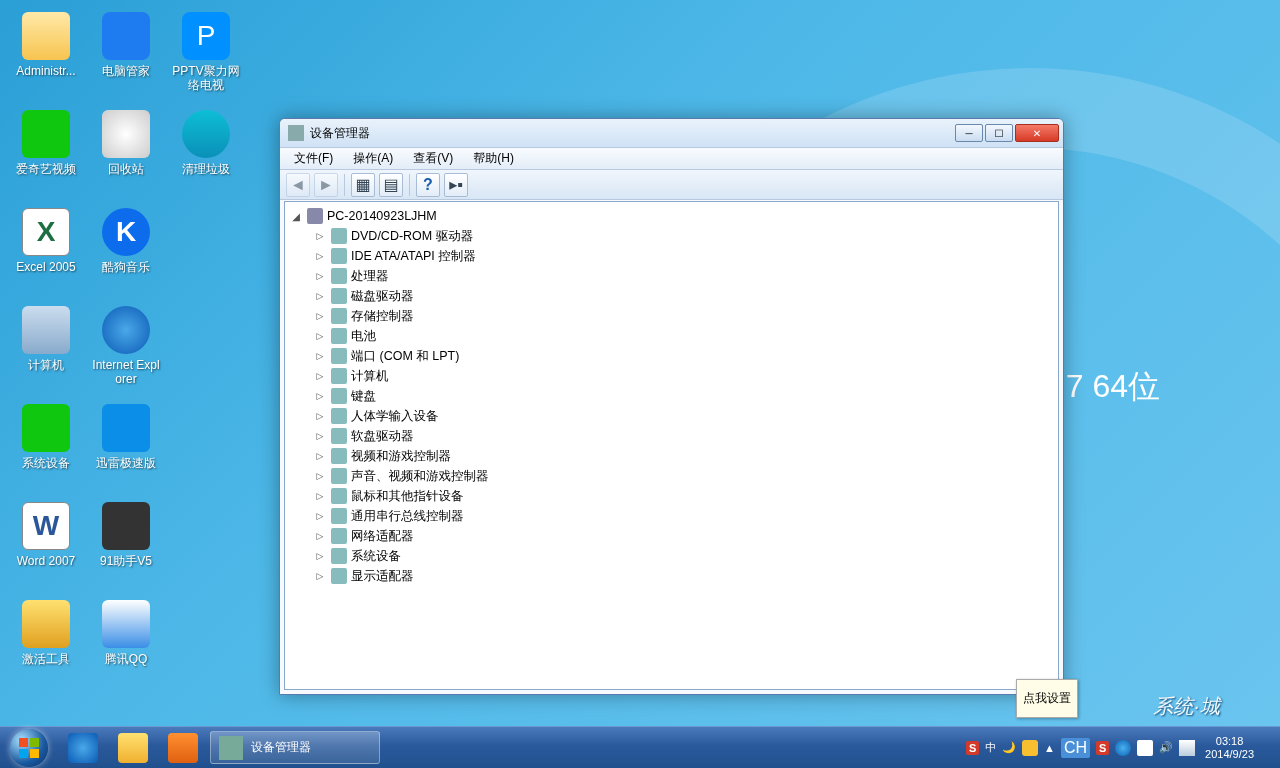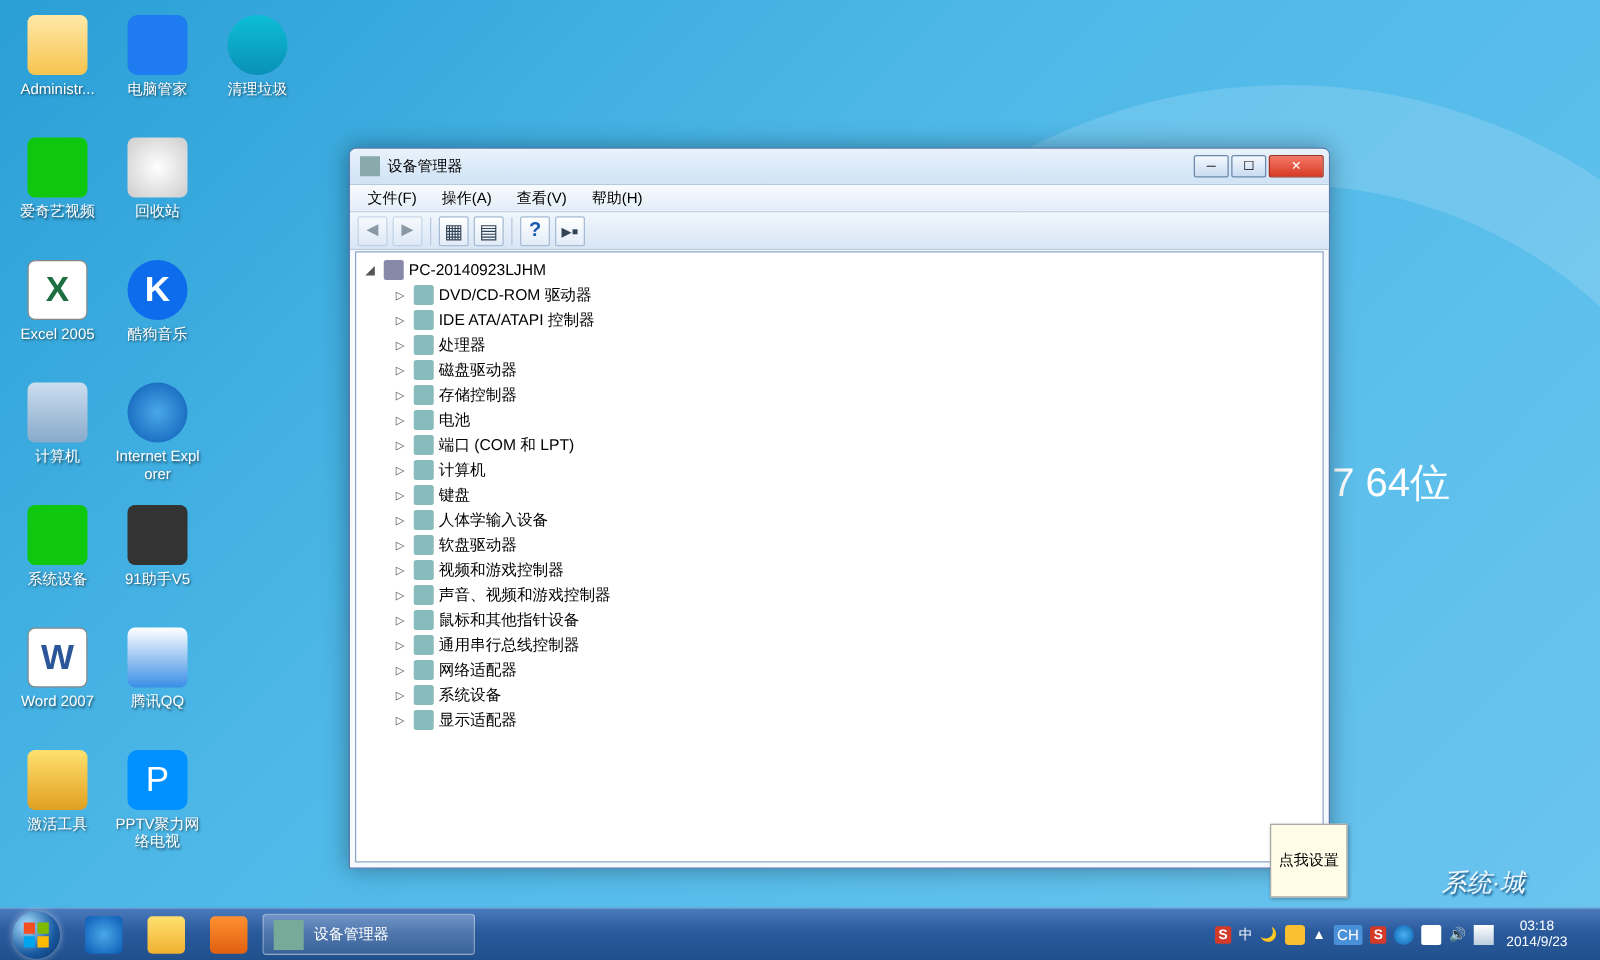--- a/index.html
+++ b/index.html
@@ -48,33 +48,33 @@
 .tsep{width:1px;height:22px;background:#b8c8de;margin:0 2px;}
 .tree-area{position:absolute;top:82px;left:4px;right:4px;bottom:4px;background:#fff;border:1px solid #8ca8c8;overflow:auto;padding:4px 0;}
 .tree{font-size:12.5px;color:#000;}
 .node{display:flex;align-items:center;height:20px;padding-left:8px;cursor:pointer;}
 .exp{width:10px;height:10px;display:inline-flex;align-items:center;justify-content:center;font-size:9px;color:#555;margin-right:2px;}
 .nico{width:16px;height:16px;margin:0 4px;display:inline-block;background:#8bb;border-radius:2px;}
 .node.child{padding-left:30px;}
 .node.root{padding-left:6px;}
 .node.root .exp{font-size:10px;}
 
-.tooltip{position:absolute;right:202px;bottom:50px;background:#fffde8;border:1px solid #aaa;font-size:12px;padding:20px 6px;box-shadow:1px 1px 3px rgba(0,0,0,.3);}
+.tooltip{position:absolute;right:202px;bottom:50px;background:#fffde8;border:1px solid #aaa;font-size:12px;padding:10px 6px;box-shadow:1px 1px 3px rgba(0,0,0,.3);}
 
 .taskbar{position:absolute;left:0;right:0;bottom:0;height:42px;background:linear-gradient(#4a7abc,#2a5a9c 45%,#20508c);display:flex;align-items:stretch;border-top:1px solid #6a9ad0;}
 .start{width:58px;display:flex;align-items:center;justify-content:center;cursor:pointer;}
 .start-orb{width:38px;height:38px;border-radius:50%;background:radial-gradient(circle at 30% 30%,#a8e0ff,#1a5aa0 60%,#083068);display:flex;align-items:center;justify-content:center;box-shadow:0 0 6px rgba(255,255,255,.5);}
 .start-orb svg{width:24px;height:24px;}
 .pin{width:50px;display:flex;align-items:center;justify-content:center;cursor:pointer;}
 .pin-ico{width:30px;height:30px;border-radius:4px;}
 .task-btn{width:170px;margin:4px 2px;background:linear-gradient(rgba(255,255,255,.25),rgba(255,255,255,.1));border:1px solid rgba(255,255,255,.35);border-radius:3px;display:flex;align-items:center;padding:0 8px;gap:8px;color:#fff;font-size:12px;cursor:pointer;}
 .tray{margin-left:auto;display:flex;align-items:center;padding:0 4px;gap:6px;color:#fff;font-size:11px;}
 .tray .clock{text-align:center;line-height:13px;font-size:11px;padding:0 4px;}
 .tray-ico{width:16px;height:16px;display:inline-block;cursor:pointer;}
-.tray-ch{font-size:12px;background:#4a90d9;padding:1px 3px;border-radius:2px;}
+.tray-ch{font-size:16px;background:#4a90d9;padding:1px 3px;border-radius:2px;}
 .tray-red{background:#d43a2a;padding:1px 3px;border-radius:2px;font-weight:bold;}
 .show-desktop{width:12px;border-left:1px solid rgba(255,255,255,.3);cursor:pointer;}
 </style>
 </head>
 <body>
 
 <div class="wallpaper-arc"></div>
 <div class="watermark">Win7 64位</div>
 
 <div class="desktop">
@@ -115,20 +115,24 @@
         <div class="desk-ico ic-recycle"></div>
         <div class="desk-label">回收站</div>
       </div>
       <div class="desk-icon">
         <div class="desk-ico ic-kugou">K</div>
         <div class="desk-label">酷狗音乐</div>
       </div>
       <div class="desk-icon">
         <div class="desk-ico ic-ie"></div>
         <div class="desk-label">Internet Explorer</div>
+      </div>
+      <div class="desk-icon">
+        <div class="desk-ico ic-xunlei"></div>
+        <div class="desk-label">迅雷极速版</div>
       </div>
       <div class="desk-icon">
         <div class="desk-ico ic-91"></div>
         <div class="desk-label">91助手V5</div>
       </div>
       <div class="desk-icon">
         <div class="desk-ico ic-qq"></div>
         <div class="desk-label">腾讯QQ</div>
       </div>
       <div class="desk-icon">

